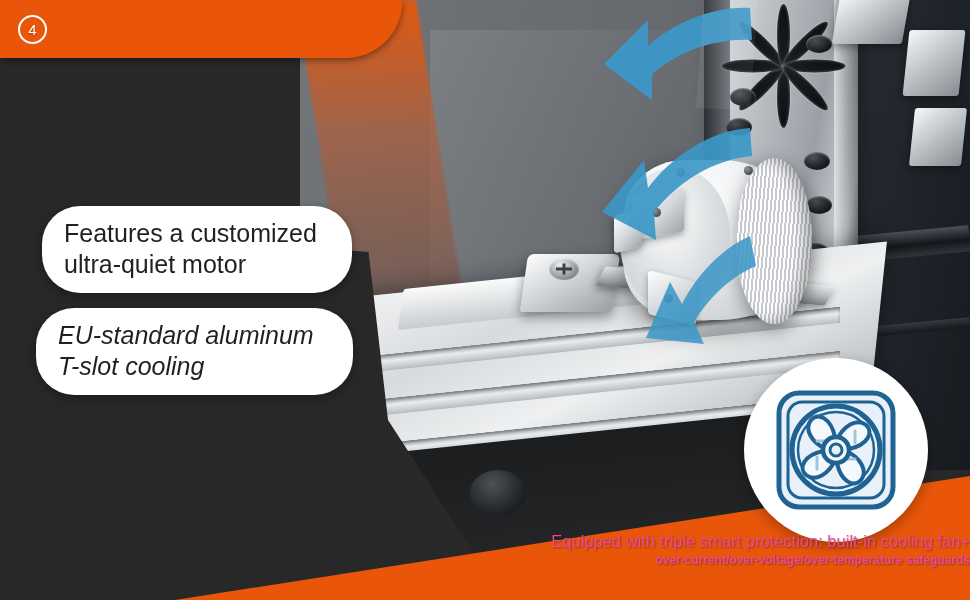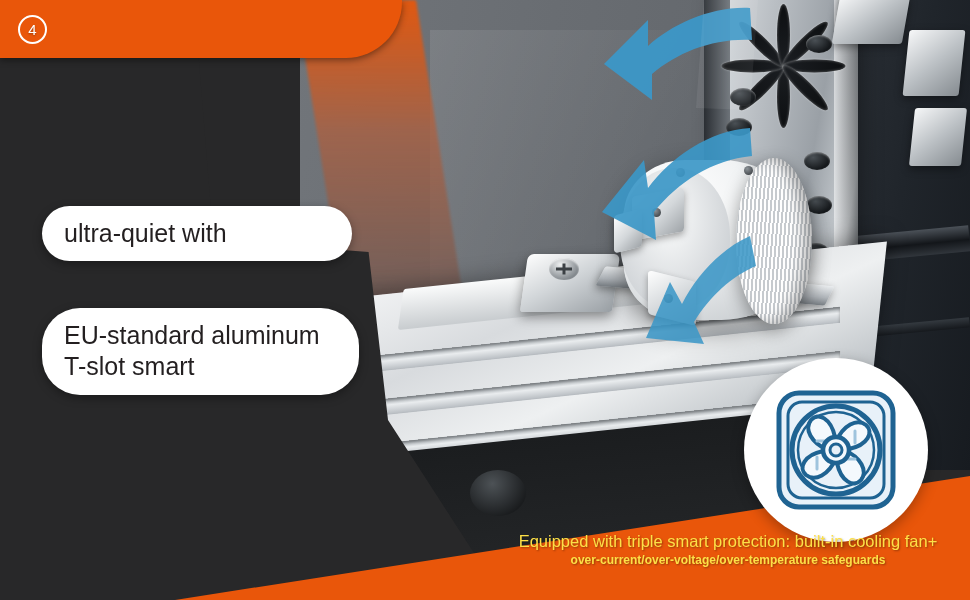--- a/index.html
+++ b/index.html
@@ -206,32 +206,32 @@
   }
 
   
   .pill{
     position:absolute;background:#fff;border-radius:38px;
     color:#231f20;font-size:25px;line-height:1.25;
     padding:12px 22px;box-sizing:border-box;
     box-shadow:0 3px 10px rgba(0,0,0,.35);
   }
   #pill-1{left:42px;top:206px;width:310px;}
-  #pill-2{left:42px;top:308px;width:317px;}
+  #pill-2{left:36px;top:308px;width:317px;font-style:italic;}
 
   
   .bottom-band{
     position:absolute;left:0;top:0;width:970px;height:600px;
     background:#e9560a;
     clip-path:polygon(175px 600px,970px 476px,970px 600px);
     pointer-events:none;
   }
   .bottom-text{
     position:absolute;left:486px;top:530px;width:484px;
-    color:#fde047;text-align:center;
+    color:#ec4899;text-align:right;
   }
   .bt-l1{font-size:16.5px;text-shadow:1px 1px 2px rgba(0,0,0,.35);line-height:1.35;}
   .bt-l2{font-size:12px;font-weight:bold;text-shadow:1px 1px 2px rgba(0,0,0,.35);line-height:1.35;}
 
   
   .fan-badge{
     position:absolute;left:744px;top:358px;width:184px;height:184px;
     border-radius:50%;background:#fff;
     box-shadow:0 4px 14px rgba(0,0,0,.30);
     display:flex;align-items:center;justify-content:center;
@@ -312,26 +312,27 @@
     </svg>
   </div>
 
   <div class="header">
     <div class="num-badge">
       <span>4</span>
     </div>
   </div>
 
   <div class="pill" id="pill-1">
-    <div>ultra-quiet with</div>
+    <div>Features a customized</div>
+    <div>ultra-quiet motor</div>
   </div>
 
   <div class="pill" id="pill-2">
     <div>EU-standard aluminum</div>
-    <div>T-slot smart</div>
+    <div>T-slot cooling</div>
   </div>
 
   <div class="bottom-band"></div>
 
   <div class="fan-badge">
     <svg width="130" height="130" viewBox="0 0 130 130">
       <rect x="8" y="8" width="114" height="114" rx="20" ry="20" fill="#e8f1f9" stroke="#1f6392" stroke-width="5"></rect>
       <rect x="17" y="17" width="96" height="96" rx="14" ry="14" fill="none" stroke="#1f6392" stroke-width="3"></rect>
       <circle cx="65" cy="65" r="44" fill="none" stroke="#1f6392" stroke-width="5"></circle>
       <circle cx="65" cy="65" r="38" fill="none" stroke="#1f6392" stroke-width="2.5"></circle>

